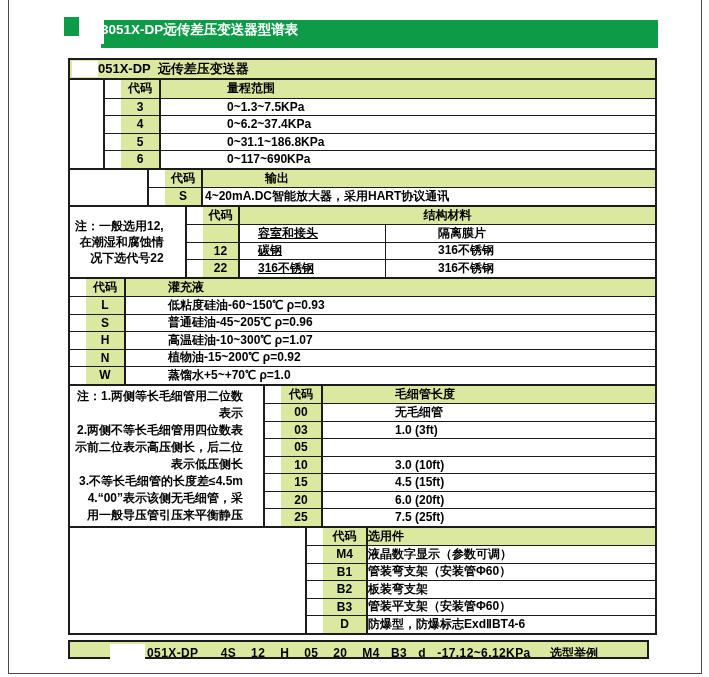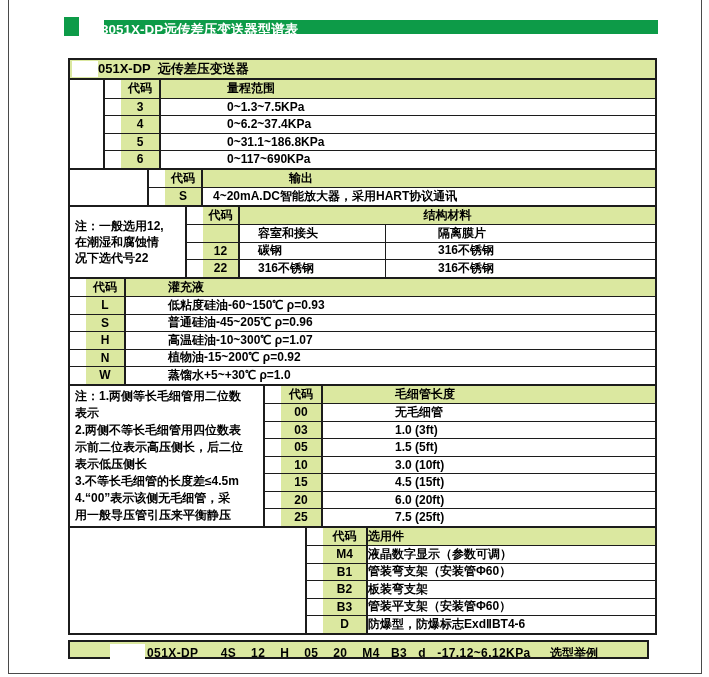--- a/index.html
+++ b/index.html
@@ -13,30 +13,30 @@
     font-family:"Liberation Sans",sans-serif;
     font-weight:bold;color:#000;position:relative;overflow:hidden;
   }
   .frame{
     position:absolute;left:8px;top:0;width:694px;height:674px;
     border-left:1px solid #4a4a4a;border-right:1px solid #4a4a4a;border-bottom:1px solid #4a4a4a;
     box-sizing:border-box;
   }
   .accent-square{position:absolute;left:64px;top:17px;width:15px;height:19px;background:var(--green);}
   .title-bar{
-    position:absolute;left:101px;top:20px;width:557px;height:14px;
+    position:absolute;left:101px;top:20px;width:557px;height:28px;
     background:var(--green);color:#fff;font-size:13.5px;line-height:20px;
     white-space:nowrap;overflow:hidden;
   }
   .patch{position:absolute;background:#fff;z-index:6;}
   .patch-bar{left:84px;top:16px;width:20px;height:28px;}
 
   .spec-table{
     position:absolute;left:68px;top:58px;width:589px;
-    border:2px solid var(--line);background:#fff;box-sizing:border-box;
+    border:2px solid var(--line);background:#fff;box-sizing:border-box;text-align:right;
   }
   .title-row{
     position:relative;height:18px;background:var(--cell);
     display:flex;align-items:center;font-size:13px;
   }
   .title-row .title-text{padding-left:28px;white-space:pre;}
   .patch-title{left:2px;top:1px;width:26px;height:16px;}
 
   .section{display:flex;border-top:2px solid var(--line);}
   .left{border-right:2px solid var(--line);display:flex;align-items:center;box-sizing:border-box;background:#fff;}
@@ -44,25 +44,25 @@
   .row{display:flex;height:17.5px;box-sizing:border-box;font-size:12px;}
   .row + .row{border-top:1px solid var(--line);}
   .code{
     background:var(--cell);border-right:2px solid var(--line);
     display:flex;align-items:center;justify-content:center;box-sizing:border-box;
     flex:0 0 auto;
     margin-left:16px;
   }
   .val{flex:1;display:flex;align-items:center;box-sizing:border-box;white-space:nowrap;overflow:hidden;}
   .row.hdr .val{background:var(--cell);}
-  .v1{display:flex;align-items:center;box-sizing:border-box;border-right:1px solid var(--line);flex:0 0 auto;white-space:nowrap;}
+  .v1{display:flex;align-items:center;box-sizing:border-box;border-right:1px solid var(--line);flex:0 0 auto;white-space:nowrap;text-decoration:underline;}
 
   .s0 .left{width:35px;} .s0 .code{width:40px;} .s0 .val{padding-left:66px;}
   .s1 .left{width:79px;} .s1 .code{width:38px;}
-  .s1 .row.hdr .val{padding-left:86px;} .s1 .row.data .val{padding-left:10px;}
+  .s1 .row.hdr .val{padding-left:62px;} .s1 .row.data .val{padding-left:2px;}
   .s2 .left{width:117px;} .s2 .code{width:37px;}
   .s2 .v1{width:146px;padding-left:18px;}
   .s2 .val{padding-left:52px;}
   .s2 .row.hdr .val{padding-left:0;justify-content:center;}
   .s3 .left{width:155px;} .s3 .code{width:40px;} .s3 .val{padding-left:42px;}
   .s4 .left{width:195px;align-items:flex-start;} .s4 .code{width:42px;} .s4 .val{padding-left:72px;}
   .s5 .left{width:237px;} .s5 .code{width:45px;} .s5 .val{}
 
   .note{
     white-space:pre-line;font-size:12px;line-height:16px;padding:2px 2px 2px 5px;
@@ -182,21 +182,21 @@
       <div class="row">
         <div class="code">H</div>
         <div class="val">高温硅油-10~300℃ ρ=1.07</div>
       </div>
       <div class="row">
         <div class="code">N</div>
         <div class="val">植物油-15~200℃ ρ=0.92</div>
       </div>
       <div class="row">
         <div class="code">W</div>
-        <div class="val">蒸馏水+5~+30℃ ρ=1.0</div>
+        <div class="val">蒸馏水+5~+70℃ ρ=1.0</div>
       </div>
     </div>
   </div>
 
   <div class="section s4">
     <div class="left">
       <div class="note">注：1.两侧等长毛细管用二位数
 表示
 2.两侧不等长毛细管用四位数表
 示前二位表示高压侧长，后二位
@@ -213,21 +213,20 @@
       <div class="row">
         <div class="code">00</div>
         <div class="val">无毛细管</div>
       </div>
       <div class="row">
         <div class="code">03</div>
         <div class="val">1.0 (3ft)</div>
       </div>
       <div class="row">
         <div class="code">05</div>
-        <div class="val">1.5 (5ft)</div>
       </div>
       <div class="row">
         <div class="code">10</div>
         <div class="val">3.0 (10ft)</div>
       </div>
       <div class="row">
         <div class="code">15</div>
         <div class="val">4.5 (15ft)</div>
       </div>
       <div class="row">

